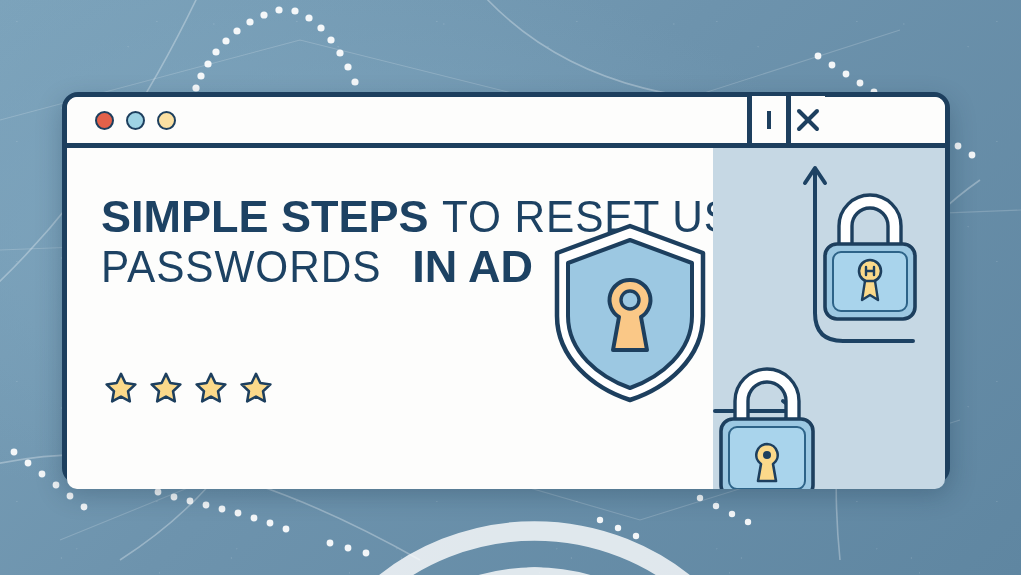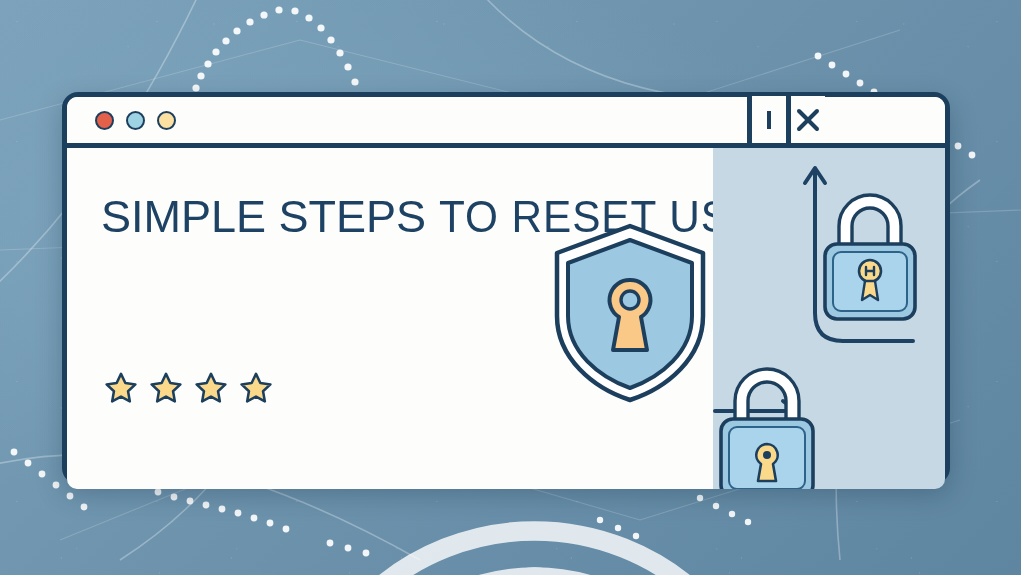--- a/index.html
+++ b/index.html
@@ -70,21 +70,21 @@
   .right-pane{position:relative;flex:1;background:#c6d8e4;}
 
   
   .headline{
     position:absolute;left:34px;top:44px;
     color:#1d4263;
     letter-spacing:.5px;
     line-height:1.12;
   }
   .hl-line{white-space:nowrap;font-size:45px;}
-  .w-bold{font-weight:normal;letter-spacing:0px;}
+  .w-bold{font-weight:bold;letter-spacing:0px;}
   .w-light{font-weight:300;letter-spacing:1px;
            font-family:"Liberation Sans Narrow","Liberation Sans",sans-serif;
            transform:scaleX(.94);display:inline-block;transform-origin:left center;}
 
   
   .stars{position:absolute;left:36px;top:222px;display:flex;gap:9px;}
   .star svg{display:block;}
 
   
   .shield-wrap{
@@ -242,20 +242,23 @@
       </div>
     </div>
 
     <div class="body-area">
 
       <div class="left-pane">
 
         <div class="headline">
           <div class="hl-line">
             <span class="w-bold">SIMPLE STEPS</span><span>&nbsp;</span><span class="w-light">TO RESET USER</span>
+          </div>
+          <div class="hl-line">
+            <span class="w-light">PASSWORDS</span><span>&nbsp;</span><span class="w-bold">IN AD</span>
           </div>
         </div>
 
         <div class="stars">
           <span class="star">
             <svg width="36" height="36" viewBox="0 0 24 24">
               <path d="M12 2.6 L14.9 8.7 L21.6 9.6 L16.7 14.2 L17.9 20.9 L12 17.7 L6.1 20.9 L7.3 14.2 L2.4 9.6 L9.1 8.7 Z" fill="#fbd98a" stroke="#1d3f5e" stroke-width="1.7" stroke-linejoin="round"></path>
             </svg>
           </span>
           <span class="star">

